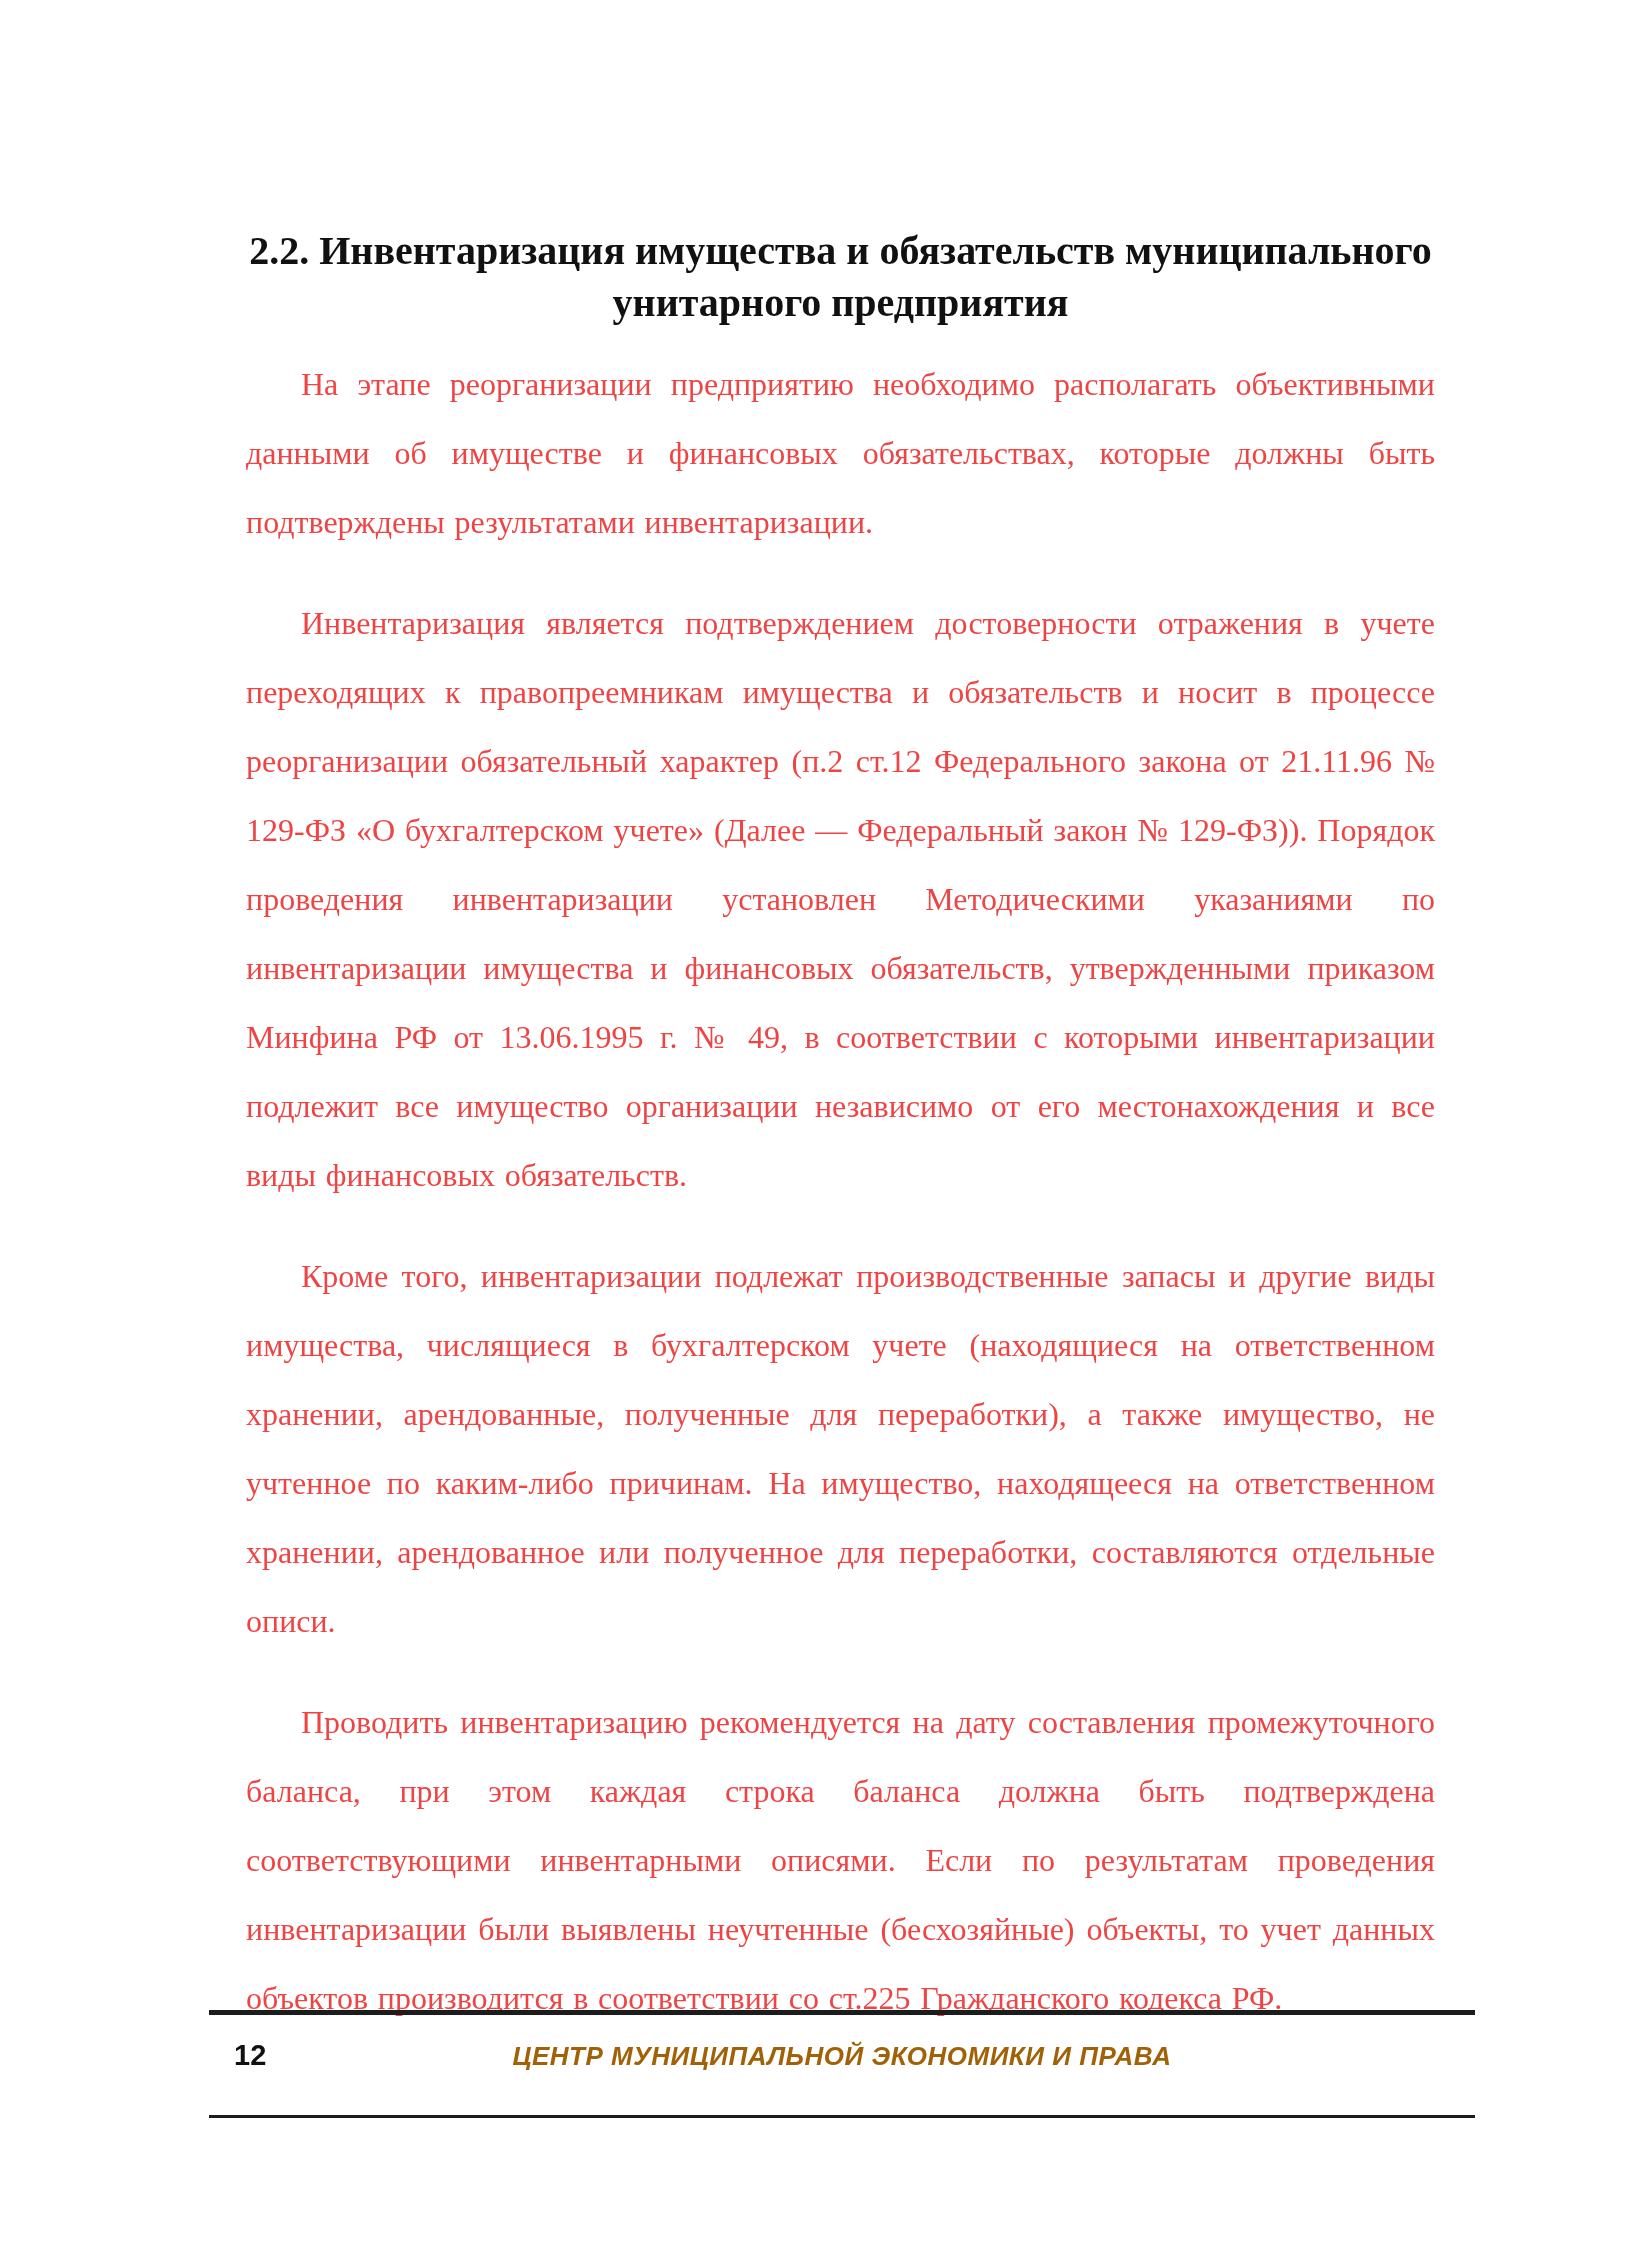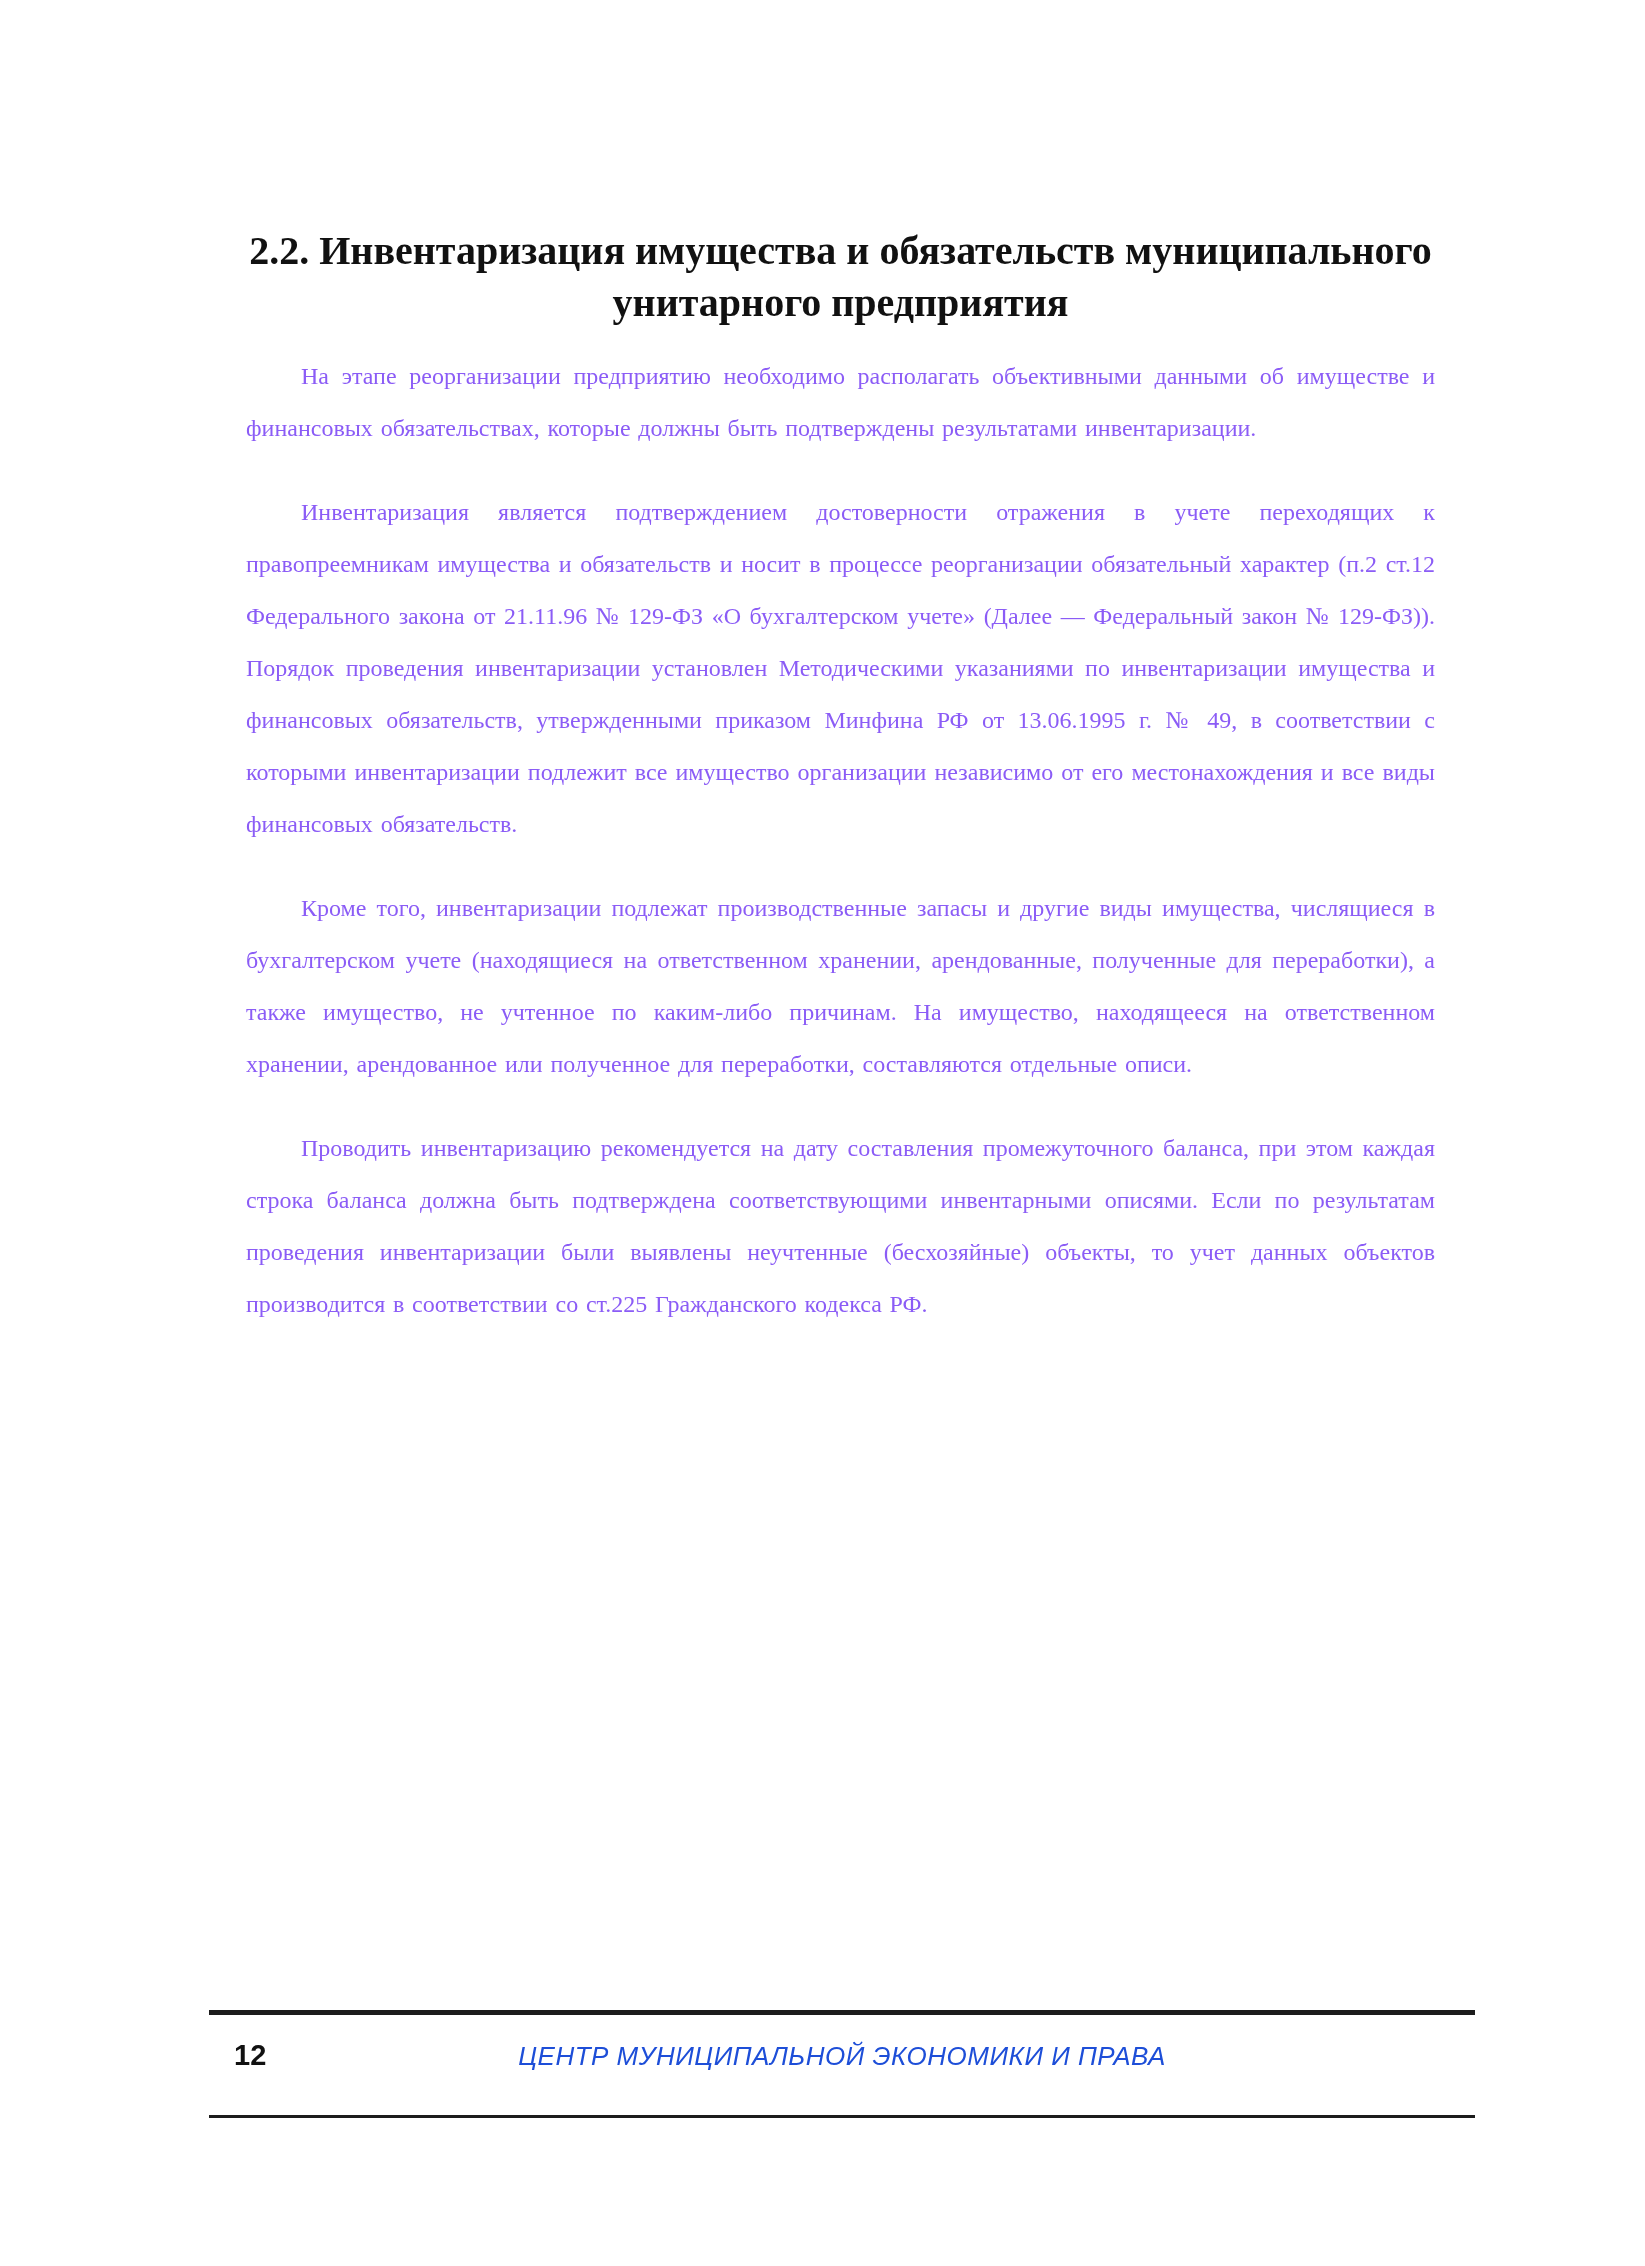--- a/index.html
+++ b/index.html
@@ -28,25 +28,25 @@
     line-height: 52px;
     color: #111111;
   }
   .bodytext {
     position: absolute;
     top: 302px;
     left: 198px;
     width: 1253px;
   }
   .bodytext p {
-    font-size: 24px;
-    line-height: 52px;
+    font-size: 32px;
+    line-height: 69px;
     text-align: justify;
     text-indent: 55px;
-    color: #8b5cf6;
+    color: #ef4444;
     word-spacing: 1.8px;
   }
   .footer {
     position: absolute;
     top: 1994px;
     left: 193px;
     width: 1266px;
     border-top: 5.5px solid #1c1c1c;
     border-bottom: 3.6px solid #1c1c1c;
     padding: 7.3px 0 11px 0;
@@ -61,24 +61,24 @@
     position: absolute;
     left: 9px;
     top: 0.9px;
     font-size: 29px;
     font-weight: bold;
     color: #111111;
   }
   .publisher {
     display: inline-block;
     font-size: 26px;
-    font-weight: normal;
+    font-weight: bold;
     font-style: italic;
     letter-spacing: 0.5px;
-    color: #1d4ed8;
+    color: #a16207;
     padding-top: 2.7px;
   }
 </style>
 </head>
 <body>
 
 <div class="page">
 
   <h1 class="title">2.2. Инвентаризация имущества и обязательств муниципального унитарного предприятия</h1>
 

